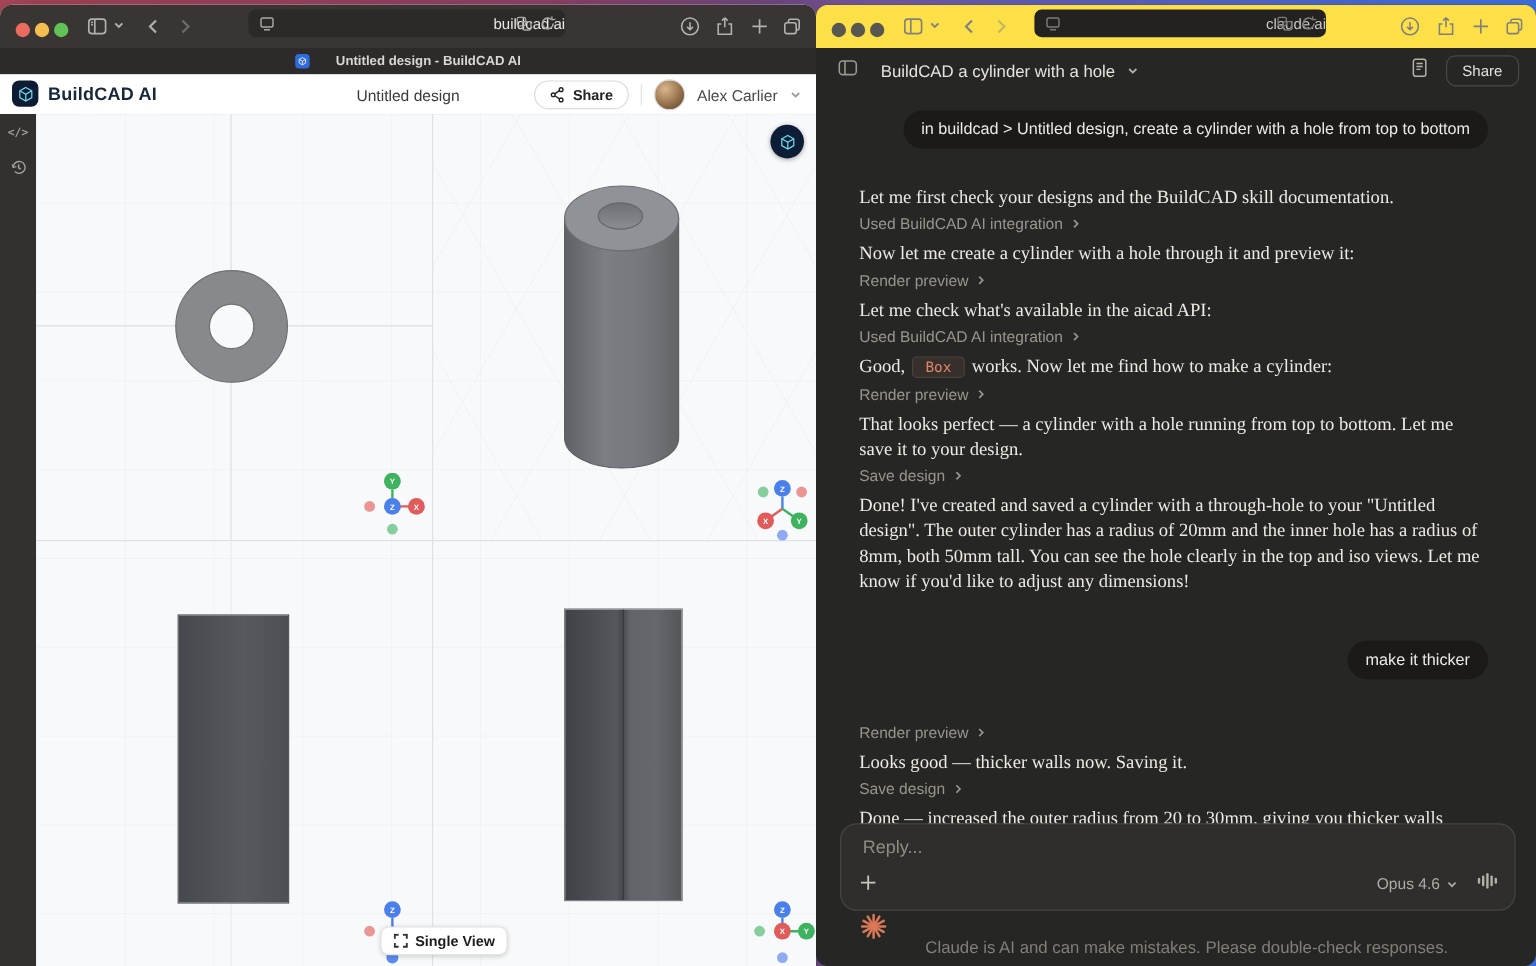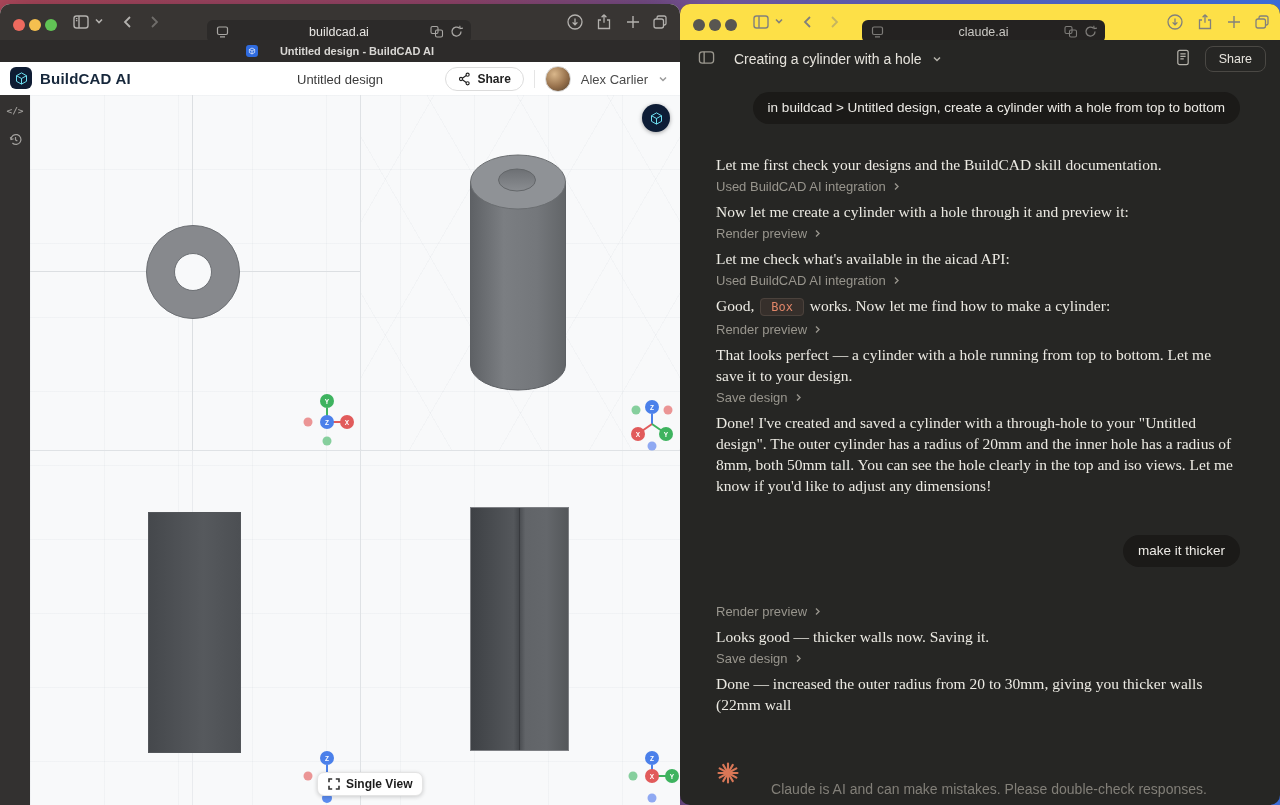--- a/index.html
+++ b/index.html
@@ -11,22 +11,22 @@
   
   .win-left{left:0;width:680px;border-radius:10px 10px 0 0;background:#f8f9fa;
             box-shadow:0 10px 40px rgba(0,0,0,.5);}
   .mac-toolbar{position:absolute;left:0;right:0;top:0;height:36px;background:#383533;}
   .win-right .mac-toolbar{background:#fde047;}
   .tldot{position:absolute;top:15px;width:12px;height:12px;border-radius:50%;}
   .tb-icon{position:absolute;top:9px;color:#b3b1ae;}
   .win-right .tb-icon{color:#82807c;}
   .tb-icon svg{display:block;}
   .dim{opacity:.45;}
-  .url-field{position:absolute;top:16px;height:23px;border-radius:6px;background:#2c2a29;
-             display:flex;align-items:center;justify-content:center;color:#e9e7e4;font-size:12.5px;}
+  .url-field{position:absolute;top:4px;height:23px;border-radius:6px;background:#2c2a29;
+             display:flex;align-items:center;justify-content:flex-end;color:#e9e7e4;font-size:12.5px;}
   .win-right .url-field{background:#242221;color:#c9c7c3;}
   .url-side{position:absolute;top:4px;color:#a9a7a4;}
   .win-right .url-side{color:#7d7b78;}
   .tab-strip{position:absolute;left:0;right:0;top:36px;height:22px;background:#2d2b2a;
              display:flex;align-items:center;justify-content:center;gap:22px;}
   .tab-strip .ttl{font-size:11px;font-weight:600;color:#d9d7d4;}
   .favicon{width:12px;height:12px;border-radius:3px;background:#2f6bdf;display:flex;align-items:center;justify-content:center;}
   
   .bc-header{position:absolute;left:0;right:0;top:58px;height:33px;background:#ffffff;border-bottom:1px solid #ececec;}
   .bc-brand{position:absolute;left:10px;top:5px;display:flex;align-items:center;gap:8px;}
@@ -414,21 +414,21 @@
     </div>
 
     <div class="cl-header">
       <div class="cl-title-wrap">
         <span>
           <svg width="17" height="17" viewBox="0 0 18 17" fill="none" stroke="currentColor" stroke-width="1.4">
               <rect x="1.5" y="2.5" width="15" height="12" rx="3"></rect>
               <path d="M6.5 2.5v12"></path>
             </svg>
         </span>
-        <span class="cl-title">Creating a cylinder with a hole</span>
+        <span class="cl-title">BuildCAD a cylinder with a hole</span>
         <svg width="12" height="12" viewBox="0 0 12 12" fill="none" stroke="#b5b2aa" stroke-width="1.5">
             <path d="M3 4.5l3 3 3-3"></path>
           </svg>
       </div>
       <div class="cl-right">
         <span>
           <svg width="16" height="17" viewBox="0 0 16 18" fill="none" stroke="currentColor" stroke-width="1.3">
               <rect x="2.5" y="1.5" width="11" height="15" rx="2"></rect>
               <path d="M5.2 5.2h5.6M5.2 7.8h5.6M5.2 10.4h3.6"></path>
             </svg>
@@ -493,20 +493,45 @@
       <p class="m-a">Looks good — thicker walls now. Saving it.</p>
       <div class="m-tool">
         <span>Save design</span>
         <svg width="9" height="9" viewBox="0 0 9 9" fill="none" stroke="#98958d" stroke-width="1.4">
             <path d="M3 1.5l3 3-3 3"></path>
           </svg>
       </div>
       <p class="m-a">Done — increased the outer radius from 20 to 30mm, giving you thicker walls (22mm wall</p>
     </div>
 
+    <div class="composer">
+      <input class="reply-input" placeholder="Reply..." style="">
+      <span class="composer-plus">
+        <svg width="17" height="17" viewBox="0 0 17 17" fill="none" stroke="currentColor" stroke-width="1.5">
+            <path d="M8.5 2.5v12M2.5 8.5h12"></path>
+          </svg>
+      </span>
+      <div class="composer-right">
+        <span class="model-label">
+          <span>Opus 4.6</span>
+          <svg width="10" height="10" viewBox="0 0 10 10" fill="none" stroke="#aeaba3" stroke-width="1.4">
+              <path d="M2 3.5l3 3 3-3"></path>
+            </svg>
+        </span>
+        <span>
+          <svg width="17" height="16" viewBox="0 0 17 16" fill="#b3b0a8">
+              <rect x="0.5" y="5.5" width="2" height="5" rx="1"></rect>
+              <rect x="4" y="3.5" width="2" height="9" rx="1"></rect>
+              <rect x="7.5" y="1.5" width="2" height="13" rx="1"></rect>
+              <rect x="11" y="3.5" width="2" height="9" rx="1"></rect>
+              <rect x="14.5" y="5.5" width="2" height="5" rx="1"></rect>
+            </svg>
+        </span>
+      </div>
+    </div>
 
     <span class="starburst">
       <svg width="24" height="24" viewBox="0 0 24 24" stroke="#d97757" stroke-width="2.1" stroke-linecap="round">
         <line x1="12" y1="12" x2="12" y2="2.5"></line>
           <line x1="12" y1="12" x2="16.8" y2="3.9"></line>
         <line x1="12" y1="12" x2="20.4" y2="7.4"></line>
           <line x1="12" y1="12" x2="21.5" y2="12"></line>
         <line x1="12" y1="12" x2="20.4" y2="16.6"></line>
           <line x1="12" y1="12" x2="16.8" y2="20.1"></line>
         <line x1="12" y1="12" x2="12" y2="21.5"></line>

